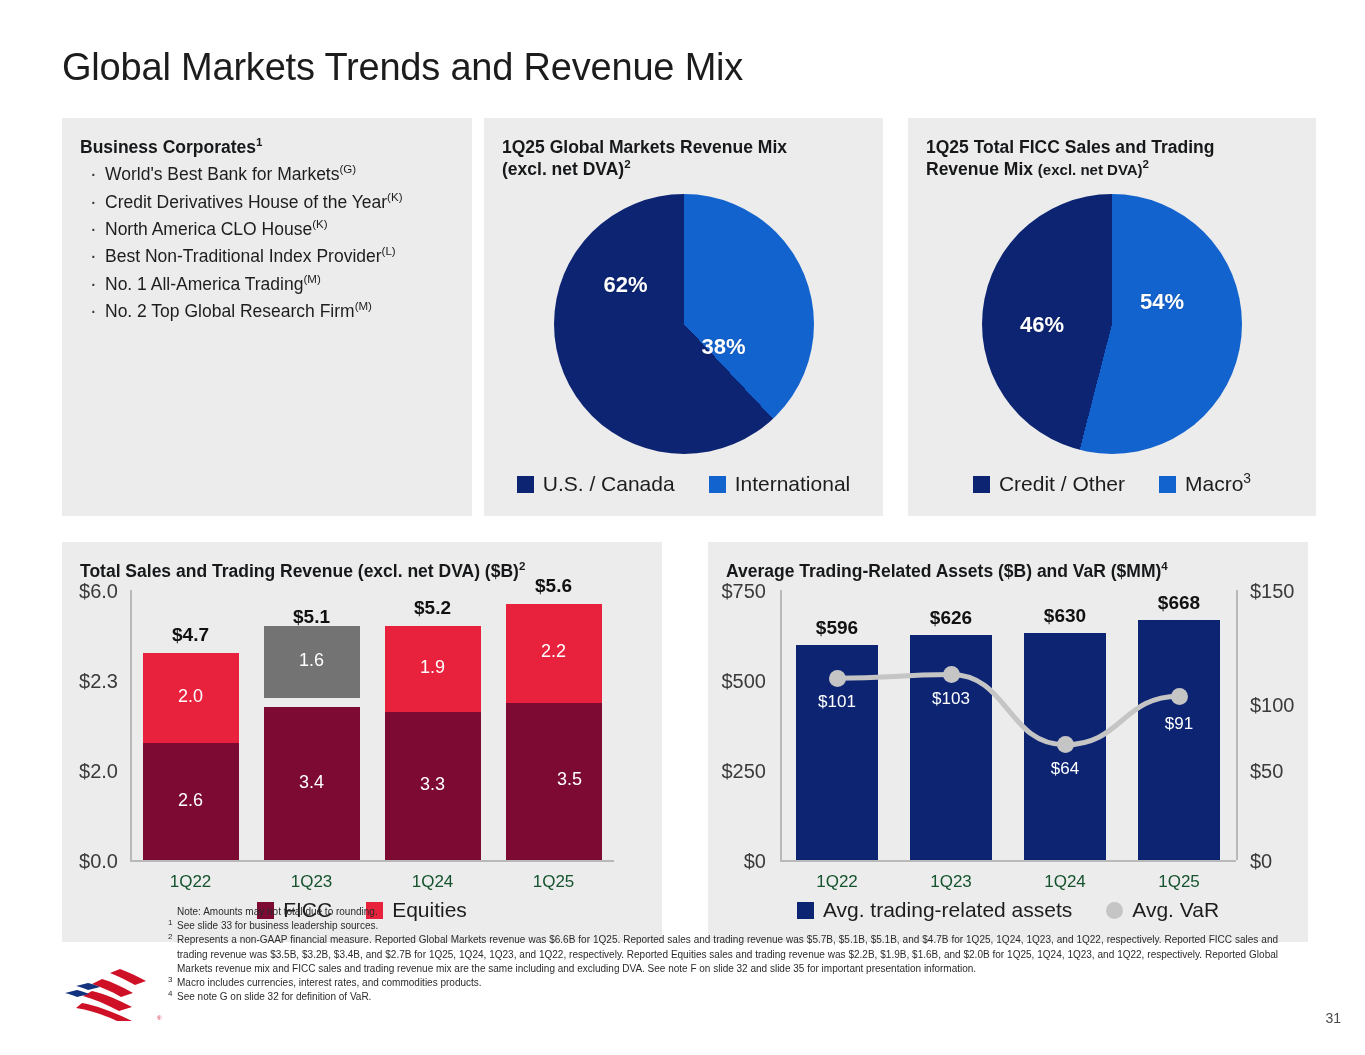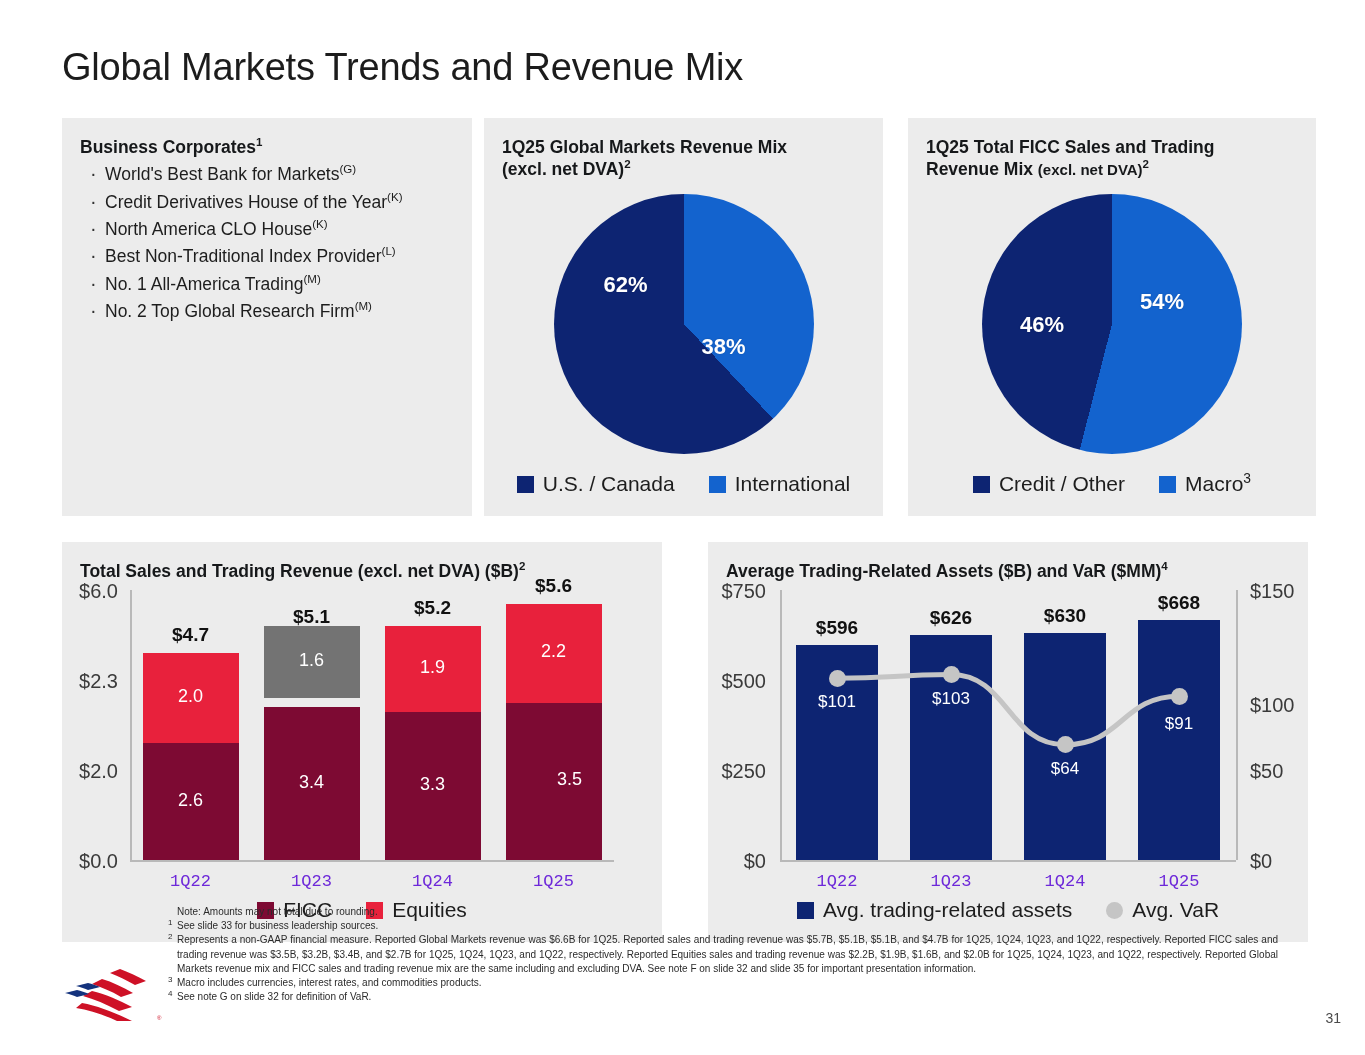--- a/index.html
+++ b/index.html
@@ -83,21 +83,21 @@
   .seg-val {
     position: absolute; width: 100%; text-align: center;
     color: #fff; font-size: 18px;
   }
   .bar-total {
     position: absolute; width: 100%; text-align: center;
     font-size: 19px; font-weight: bold; color: #111;
   }
   .cat-label {
     position: absolute; width: 100%; text-align: center;
-    font-size: 17px; color: #6d28d9; font-family: Liberation Mono, monospace;
+    font-size: 17px; color: #14532d;
   }
   .var-pt { position: absolute; width: 17px; height: 17px; border-radius: 50%; background: #c5c5c5; }
   .var-val { position: absolute; color: #fff; font-size: 17px; text-align: center; width: 70px; }
 
   
   #footnotes {
     position: absolute; left: 168px; top: 905px; width: 1110px;
     font-size: 10px; line-height: 1.42; color: #2b2b2b;
   }
   #footnotes .fn { position: relative; padding-left: 9px; text-align: justify; }

